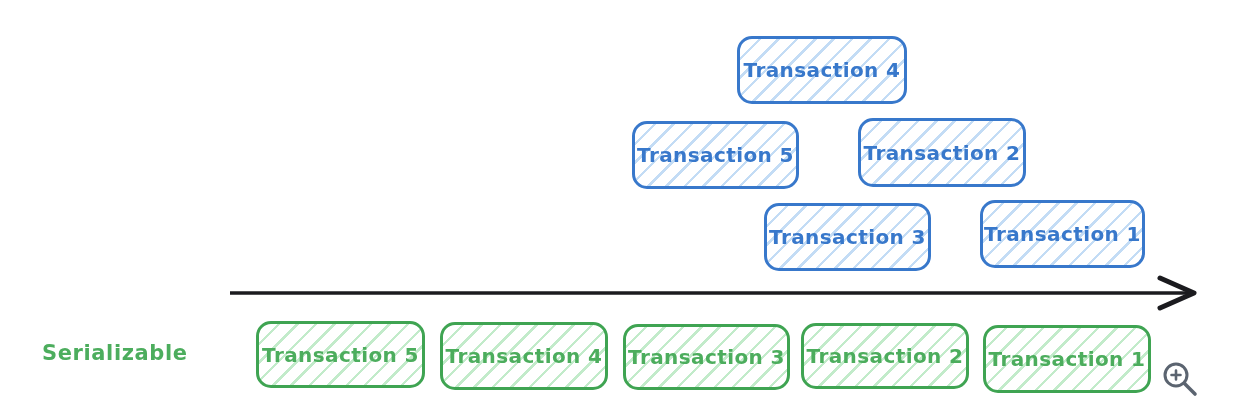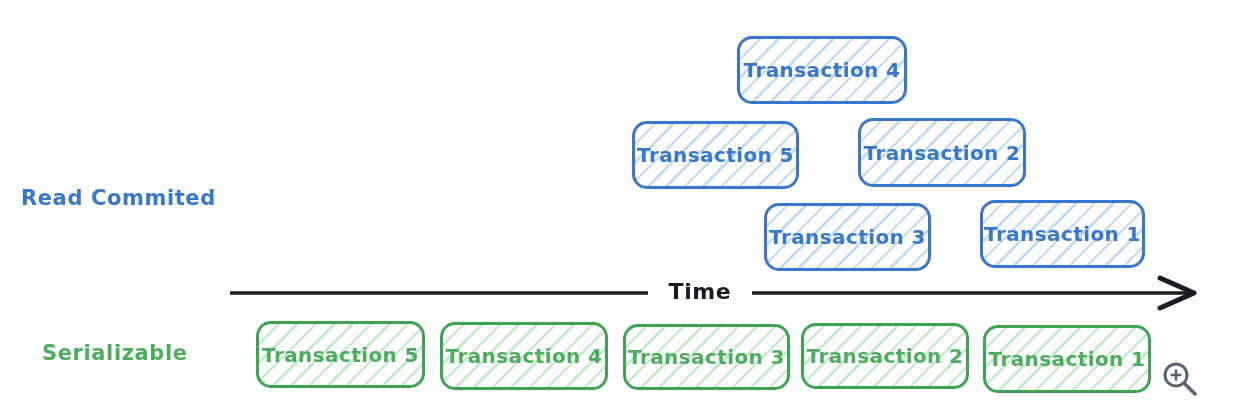--- a/index.html
+++ b/index.html
@@ -88,21 +88,20 @@
     width: 42px;
     height: 42px;
     cursor: pointer;
   }
 </style>
 </head>
 <body>
 
 <div class="canvas">
 
-  <div class="row-label blue" style="left:21px; top:186px;">Read Commited</div>
 
   <div class="tx blue" style="left:737px; top:36px; width:170px; height:68px;">
     <span class="tx-label">Transaction 4</span>
   </div>
   <div class="tx blue" style="left:632px; top:121px; width:167px; height:68px;">
     <span class="tx-label">Transaction 5</span>
   </div>
   <div class="tx blue" style="left:858px; top:118px; width:168px; height:69px;">
     <span class="tx-label">Transaction 2</span>
   </div>
@@ -110,21 +109,20 @@
     <span class="tx-label">Transaction 3</span>
   </div>
   <div class="tx blue" style="left:980px; top:200px; width:165px; height:68px;">
     <span class="tx-label">Transaction 1</span>
   </div>
 
   <svg class="axis-svg" viewBox="0 0 970 44">
     <path d="M2 22 H964" stroke="var(--axis-color)" stroke-width="3.5" fill="none"></path>
     <path d="M932 7 L966 22 L932 37" stroke="var(--axis-color)" stroke-width="5" fill="none" stroke-linecap="round" stroke-linejoin="round"></path>
   </svg>
-  <div class="axis-label">Time</div>
 
   <div class="row-label green" style="left:21px; top:341px;">Serializable</div>
 
   <div class="tx green" style="left:256px; top:321px; width:169px; height:67px;">
     <span class="tx-label">Transaction 5</span>
   </div>
   <div class="tx green" style="left:440px; top:322px; width:168px; height:68px;">
     <span class="tx-label">Transaction 4</span>
   </div>
   <div class="tx green" style="left:623px; top:324px; width:167px; height:66px;">

